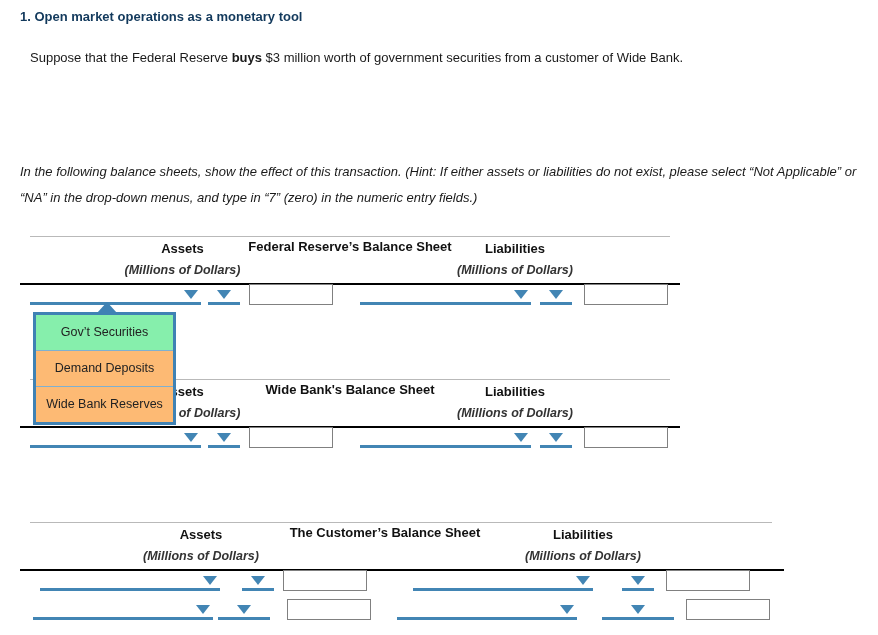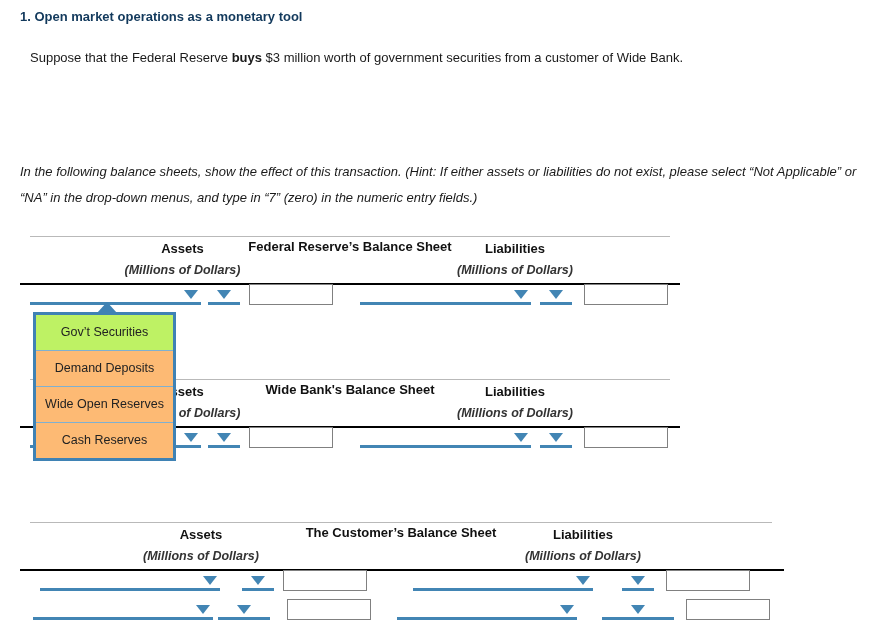--- a/index.html
+++ b/index.html
@@ -148,21 +148,21 @@
     line-height: 35px;
     text-align: center;
     font-size: 12.5px;
     color: #222;
     border-bottom: 1px solid #7fb0d0;
     background: #fdba74;
     white-space: nowrap;
     cursor: pointer;
   }
   .menu-item:last-child { border-bottom: none; }
-  .menu-item.sel { background: #bef264; }
+  .menu-item.sel { background: #86efac; }
 
   .menu-arrow {
     position: absolute;
     left: 97px;
     top: 302px;
     width: 0;
     height: 0;
     border-left: 10px solid transparent;
     border-right: 10px solid transparent;
     border-bottom: 11px solid #3f82b4;
@@ -219,21 +219,21 @@
     <div class="dd" style="left:30px; top:428px; width:171px;"></div>
     <div class="dd narrow" style="left:208px; top:428px; width:32px;"></div>
     <div class="numbox" style="left:249px; top:427px; width:84px;"></div>
 
     <div class="dd" style="left:360px; top:428px; width:171px;"></div>
     <div class="dd narrow" style="left:540px; top:428px; width:32px;"></div>
     <div class="numbox" style="left:584px; top:427px; width:84px;"></div>
   </div>
 
   <div class="sheet">
-    <div class="sheet-title" style="left:30px; top:504px; width:742px;">The Customer’s Balance Sheet</div>
+    <div class="sheet-title" style="left:14px; top:504px; width:742px;">The Customer’s Balance Sheet</div>
     <div class="rule-light" style="left:30px; top:522px; width:742px;"></div>
 
     <div class="col-head" style="left:30px; top:527px; width:342px;">Assets</div>
     <div class="col-head" style="left:400px; top:527px; width:366px;">Liabilities</div>
 
     <div class="col-sub" style="left:30px; top:549px; width:342px;">(Millions of Dollars)</div>
     <div class="col-sub" style="left:400px; top:549px; width:366px;">(Millions of Dollars)</div>
 
     <div class="rule-dark" style="left:20px; top:569px; width:764px;"></div>
 
@@ -251,17 +251,16 @@
 
     <div class="dd" style="left:397px; top:600px; width:180px;"></div>
     <div class="dd narrow" style="left:602px; top:600px; width:72px;"></div>
     <div class="numbox" style="left:686px; top:599px; width:84px;"></div>
   </div>
 
   <div class="menu-arrow"></div>
   <div class="menu">
     <div class="menu-item sel">Gov’t Securities</div>
     <div class="menu-item">Demand Deposits</div>
-    <div class="menu-item">Wide Open Reserves</div>
-    <div class="menu-item">Cash Reserves</div>
+    <div class="menu-item">Wide Bank Reserves</div>
   </div>
 
 </div>
 
 </body></html>

